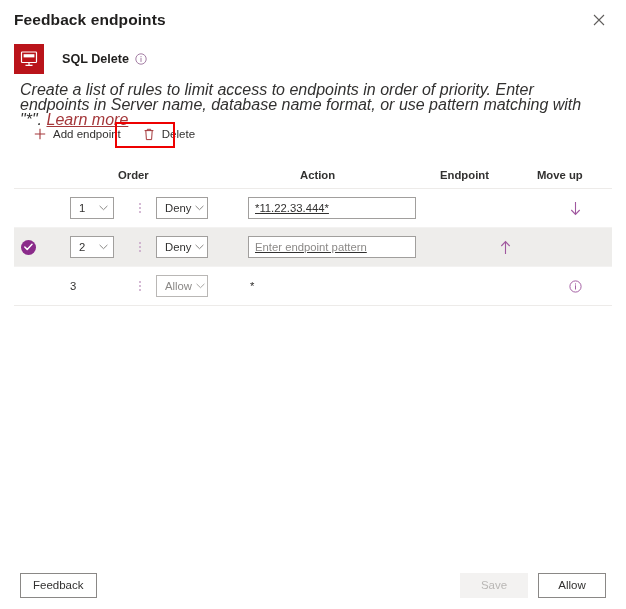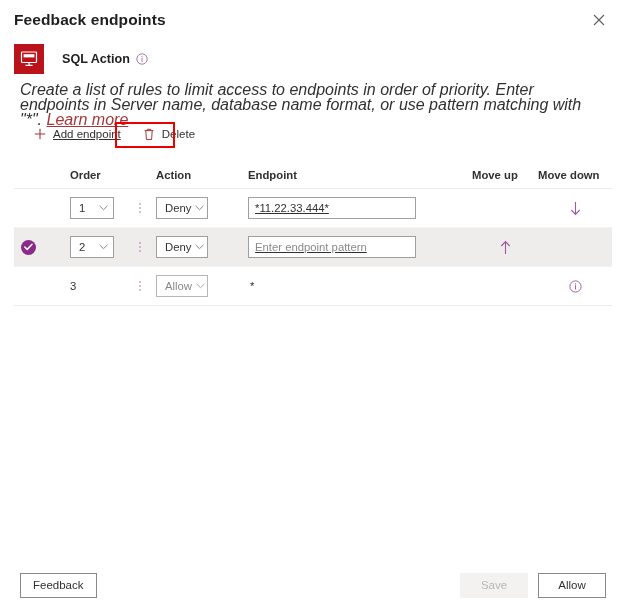--- a/index.html
+++ b/index.html
@@ -108,21 +108,21 @@
   }
   .cmd .glyph {
     display: inline-flex;
     align-items: center;
     justify-content: center;
     width: 16px;
     color: #a4373a;
     margin-right: 5px;
   }
   .cmd .glyph svg { display: block; }
-  .cmd-add { margin-right: 14px; text-decoration: underline; }
+  .cmd-add { margin-right: 14px; }
   .cmd-delete {
     position: relative;
     padding: 2px 6px 2px 4px;
   }
   .annot-box {
     position: absolute;
     left: 115px;
     top: 122px;
     width: 56px;
     height: 22px;
@@ -139,20 +139,21 @@
     width: 598px;
   }
   .thead {
     display: flex;
     align-items: center;
     height: 26px;
     border-bottom: 1px solid #edebe9;
     font-size: 11.3px;
     font-weight: 600;
     color: #323130;
+    gap: 48px;
   }
   .trow {
     display: flex;
     align-items: center;
     height: 38px;
     border-bottom: 1px solid #f3f2f1;
     font-size: 11.3px;
   }
   .trow.selected {
     background: #eeedeb;
@@ -298,21 +299,21 @@
 </div>
 
 <div class="resource-row">
   <div class="res-icon">
     <svg width="20" height="20" viewBox="0 0 20 20" aria-hidden="true">
       <rect x="2.5" y="3" width="15" height="10.5" rx="0.8" fill="none" stroke="#ffffff" stroke-width="1.2"></rect>
       <rect x="4.6" y="5.2" width="10.8" height="3.2" fill="#ffffff"></rect>
       <path d="M10 13.5 L10 16 M6.5 16.4 L13.5 16.4" stroke="#ffffff" stroke-width="1.2" fill="none"></path>
     </svg>
   </div>
-  <div class="res-name">SQL Action</div>
+  <div class="res-name">SQL Delete</div>
   <span class="info-circle">
     <svg width="12" height="12" viewBox="0 0 12 12" aria-hidden="true">
       <circle cx="6" cy="6" r="5.2" fill="none" stroke="#9a6f9a" stroke-width="0.9"></circle>
       <rect x="5.55" y="4.9" width="0.9" height="4" fill="#9a6f9a"></rect>
       <rect x="5.55" y="3.1" width="0.9" height="1.1" fill="#9a6f9a"></rect>
     </svg>
   </span>
 </div>
 
 <div class="desc">

